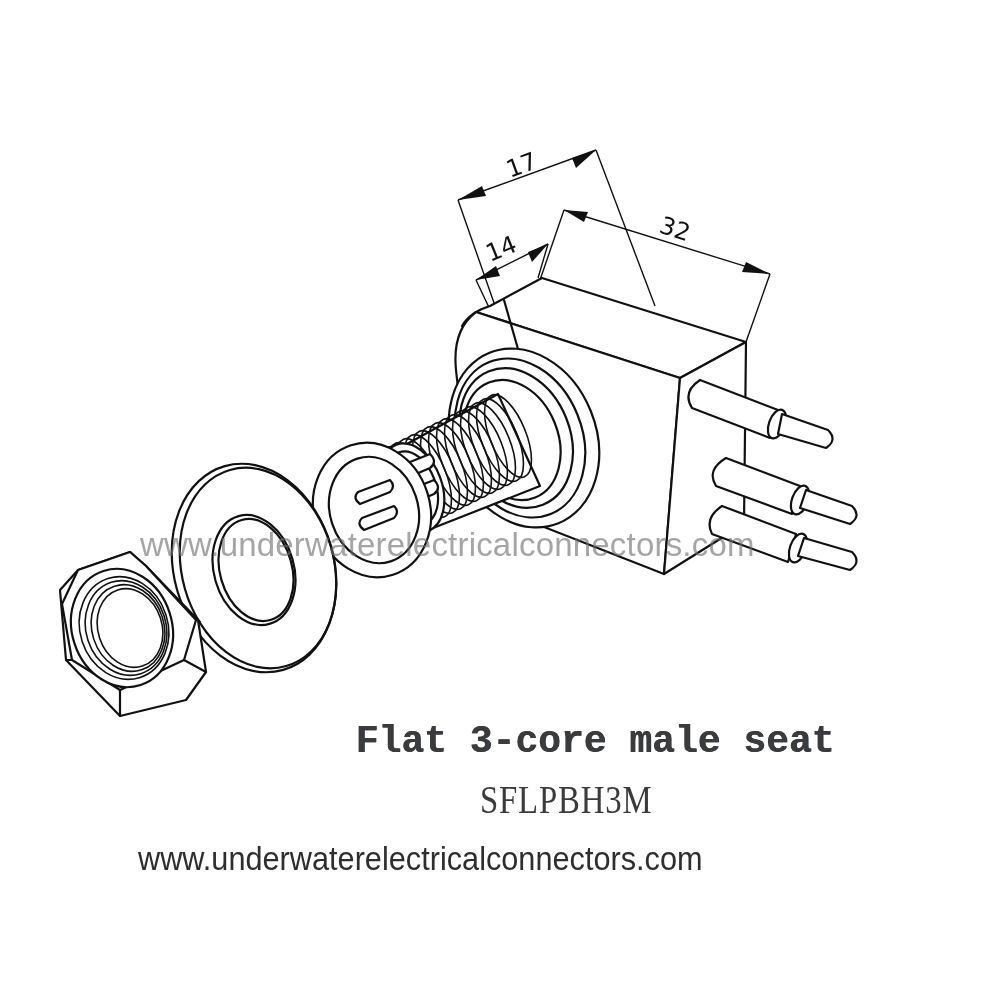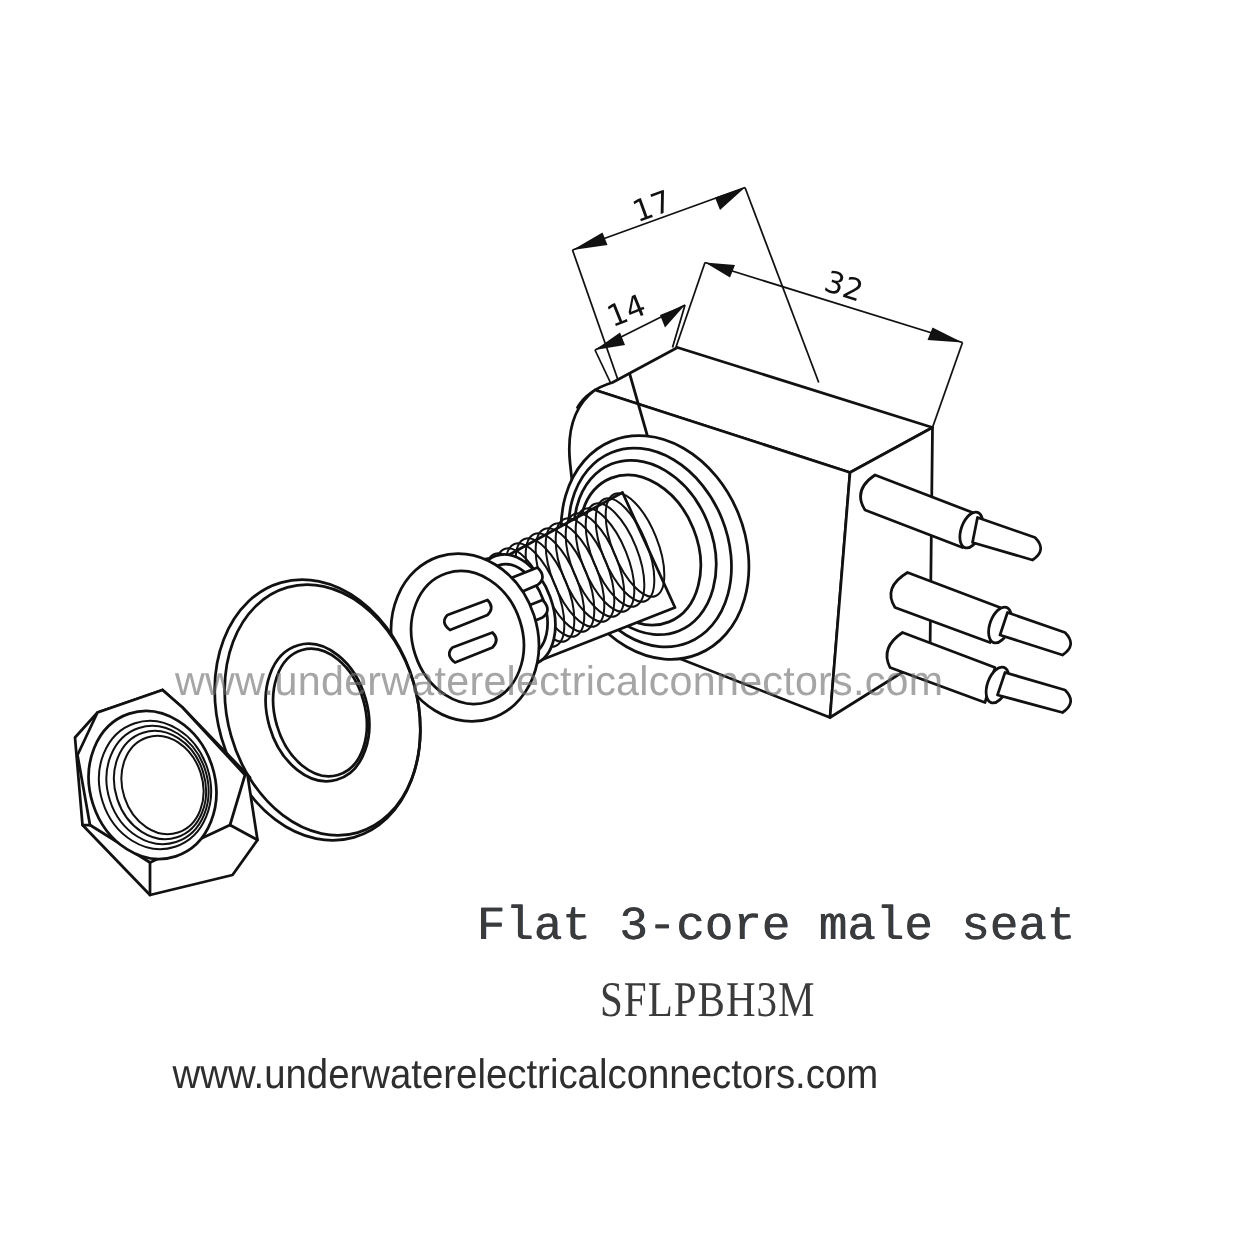--- a/index.html
+++ b/index.html
@@ -60,22 +60,23 @@
     }
     .caption-title {
       position: absolute;
       left: 330px;
       top: 720px;
       width: 530px;
       font-family: "Liberation Mono", monospace;
       font-size: 38px;
       color: #3b3b3b;
       white-space: nowrap;
-      text-align: right;
+      text-align: center;
       text-shadow: 0.6px 0 0 #2a3a50;
+      font-weight: bold;
     }
     .caption-model {
       position: absolute;
       left: 480px;
       top: 776px;
       width: 240px;
       font-family: "Liberation Serif", serif;
       font-size: 40px;
       color: #3b3b3b;
       transform: scaleX(0.82);

